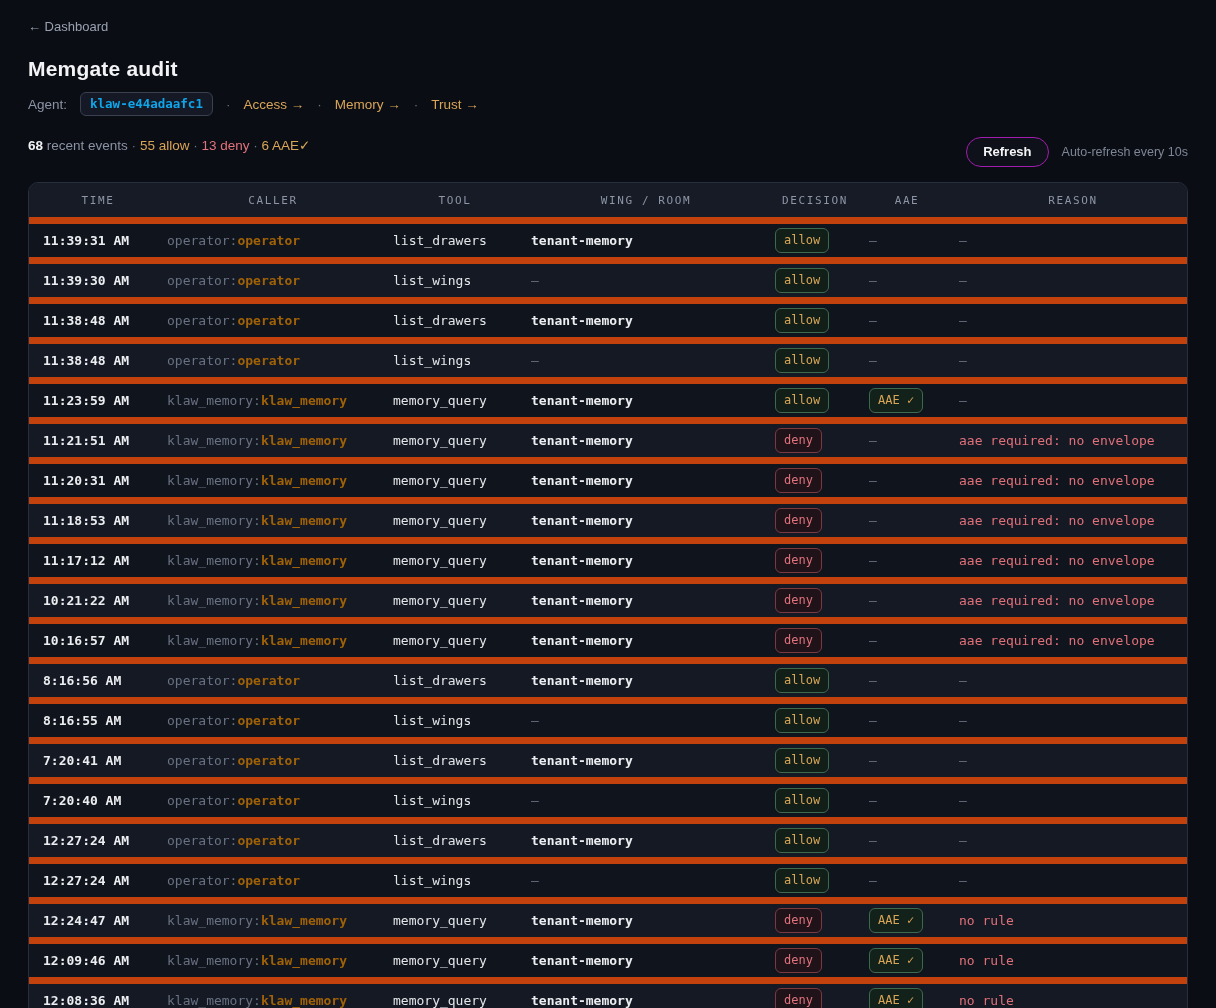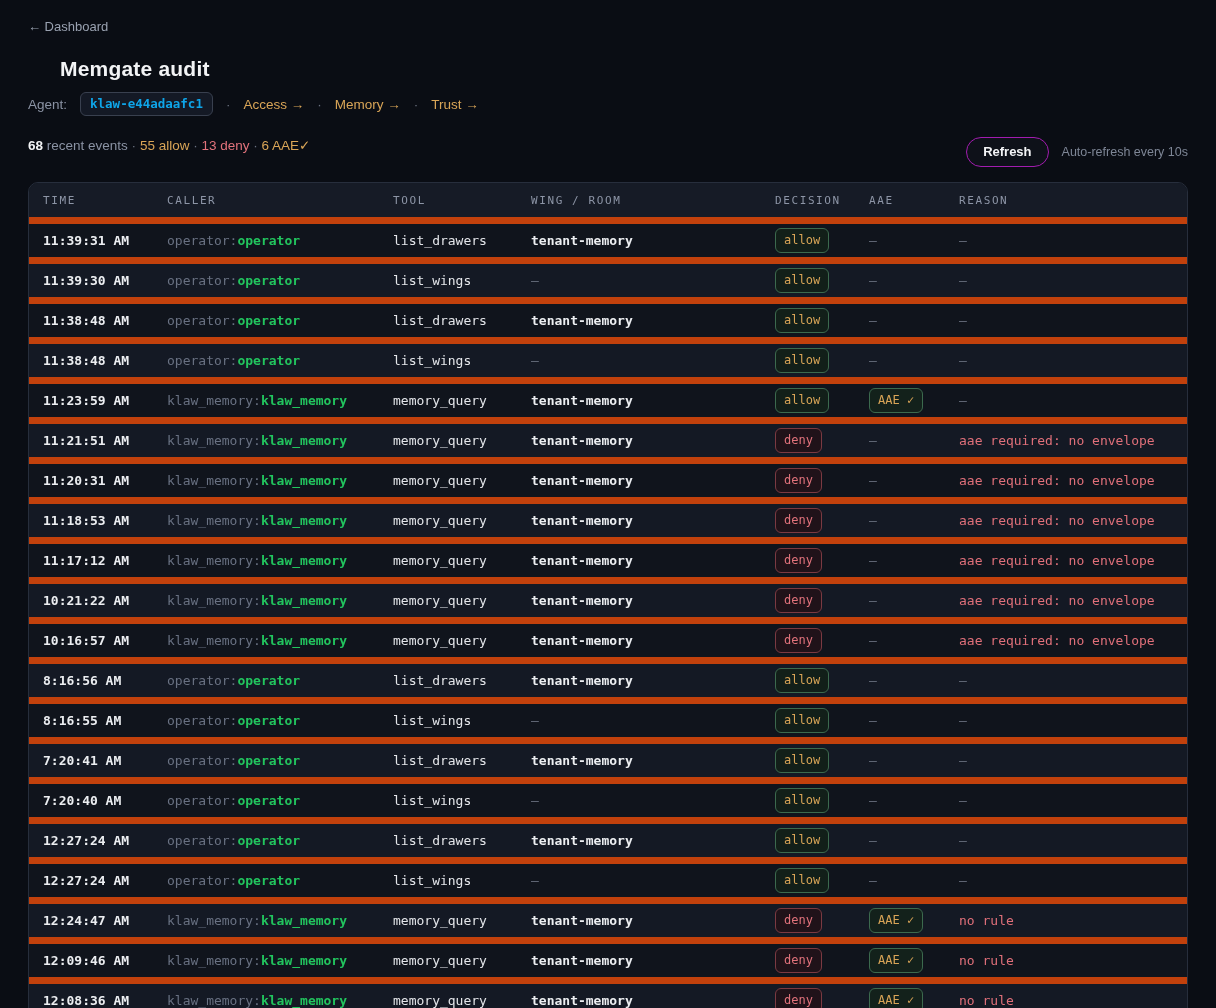--- a/index.html
+++ b/index.html
@@ -18,21 +18,20 @@
     font-size: 13px;
     text-decoration: none;
     cursor: pointer;
   }
   .page-title {
     margin-top: 22px;
     font-size: 21px;
     font-weight: 700;
     color: #f2f3f5;
     letter-spacing: 0.2px;
-    margin-left: 32px;
   }
   .agent-line {
     margin-top: 11px;
     display: flex;
     align-items: center;
     gap: 13px;
     font-size: 13.5px;
     color: #8b93a4;
   }
   .agent-chip {
@@ -90,38 +89,39 @@
     height: 34px;
     align-items: center;
   }
   .th {
     font-family: "DejaVu Sans Mono", monospace;
     font-size: 11px;
     letter-spacing: 1.6px;
     color: #8d95a6;
     padding-left: 14px;
     white-space: nowrap;
+    text-align: center;
   }
   .tr {
     height: 40px;
     align-items: center;
     border-top: 7px solid #c2410c;
     background: #10141c;
   }
   .tr:nth-child(even) { background: #141924; }
   .td {
     font-family: "DejaVu Sans Mono", monospace;
     font-size: 13px;
     padding-left: 14px;
     white-space: nowrap;
     overflow: hidden;
   }
   .td.time { font-weight: 700; color: #eceef1; }
   .td .ns { color: #697182; }
-  .td .cname { color: #22c55e; font-weight: 700; }
+  .td .cname { color: #a16207; font-weight: 700; }
   .td.tool { color: #e4e6ea; }
   .td.wing { color: #eceef1; font-weight: 700; }
   .dash { color: #6b7280 !important; font-weight: 400 !important; }
   .badge {
     display: inline-block;
     font-family: "DejaVu Sans Mono", monospace;
     font-size: 12px;
     line-height: 1;
     padding: 5px 8px 6px 8px;
     border-radius: 6px;

